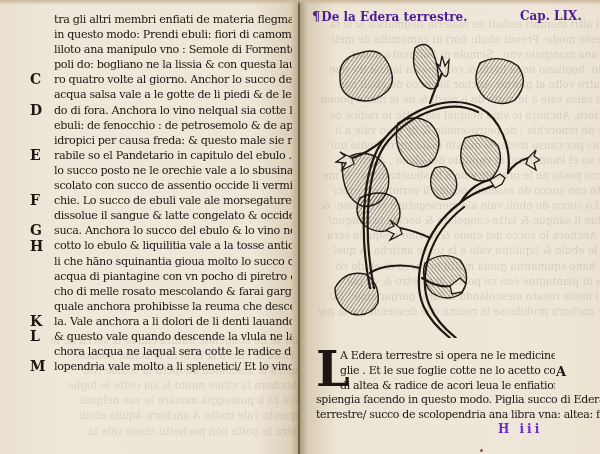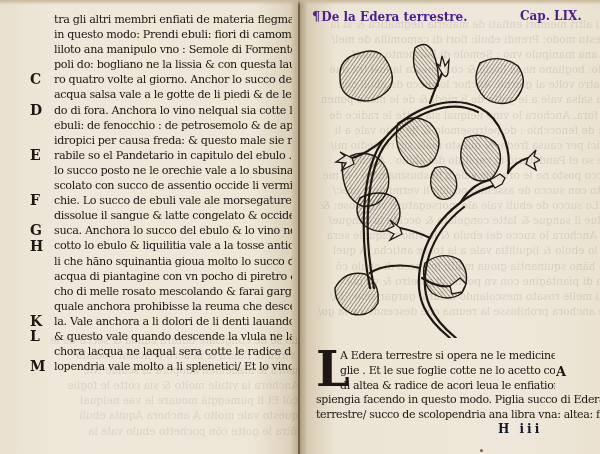--- a/index.html
+++ b/index.html
@@ -48,21 +48,21 @@
   .pilcrow { font-size:13px; margin-right:1px; }
   .chapter { position:absolute; left:208px; top:0; }
   .illustration { position:absolute; left:330px; top:38px; width:210px; height:300px; }
   .bottom-text { left:340px; top:349px; width:215px; font-size:11px; line-height:14.6px; }
   .drop-cap {
     position:absolute; left:316px; top:347px; font-size:48px; line-height:44px; font-weight:bold;
     color:#1c1712; font-family:"DejaVu Serif", serif;
   }
   .indent2 { position:absolute; left:316px; top:393px; font-size:11px; line-height:14.6px; color:#1c1712; letter-spacing:-0.35px; white-space:nowrap;}
   .right-margin-letter { position:absolute; left:556px; top:364px; font-weight:bold; font-size:13px; color:#1c1712; }
-  .signature { position:absolute; left:498px; top:422px; font-size:12px; color:#0f172a; font-weight:bold; letter-spacing:3px; }
+  .signature { position:absolute; left:498px; top:422px; font-size:12px; color:#6d28d9; font-weight:bold; letter-spacing:3px; }
   .dot { position:absolute; left:480px; top:449px; width:3px; height:3px; border-radius:50%; background:#8a5c40; }
   .topshadow { position:absolute; left:0; top:0; width:600px; height:5px; background:linear-gradient(#c8b79a, rgba(200,183,154,0)); }
 </style>
 </head>
 <body>
 
 <div class="spread">
   <div class="page page-left">
     <div class="margin-letters" id="marginLetters">
         <span class="mletter" style="top: 71.4px;">C</span>

